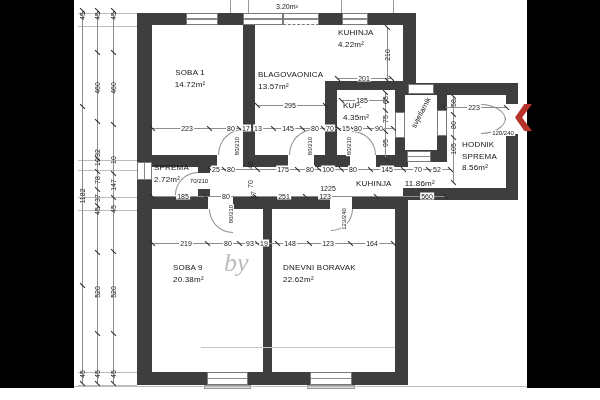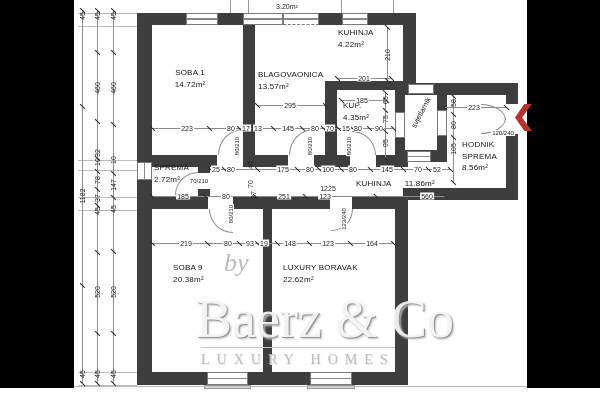--- a/index.html
+++ b/index.html
@@ -148,21 +148,21 @@
     <div class="rlab" style="left:462px;top:139px">
       <div class="nm">HODNIK</div>
       <div class="nm">SPREMA</div>
       <div class="nm">8.56m²</div>
     </div>
     <div class="rlab" style="left:173px;top:262px">
       <div class="nm">SOBA 9</div>
       <div class="nm">20.38m²</div>
     </div>
     <div class="rlab" style="left:283px;top:262px">
-      <div class="nm">LUXURY BORAVAK</div>
+      <div class="nm">DNEVNI BORAVAK</div>
       <div class="nm">22.62m²</div>
     </div>
     <div class="svjet">svjetlarnik</div>
 
     <div id="dims">
         <div class="dline" style="left: 152px; top: 128px; width: 241px; height: 1px;"></div>
         <div class="tick" style="left: 152px; top: 125px;"></div>
         <div class="tick" style="left: 393px; top: 125px;"></div>
         <div class="tick" style="left: 209px; top: 125px;"></div>
         <div class="tick" style="left: 238.5px; top: 125px;"></div>
@@ -319,20 +319,18 @@
         <div class="doorlab rot" style="left: 310px; top: 146px;">80/210</div>
         <div class="doorlab rot" style="left: 349px; top: 146px;">80/210</div>
         <div class="doorlab" style="left: 199px; top: 181px;">70/210</div>
         <div class="doorlab" style="left: 503px; top: 133px;">120/240</div>
         <div class="doorlab rot" style="left: 231px; top: 214px;">80/210</div>
         <div class="doorlab rot" style="left: 344px; top: 219px;">123/240</div>
       </div>
   </div>
 
   <div class="wm" id="wm-by">by</div>
-  <div class="wm" id="wm-brand">Baerz &amp; Co</div>
   <div class="wm" id="wm-line"></div>
-  <div class="wm" id="wm-tag">LUXURY HOMES</div>
 
   <div class="bar" style="left:0"></div>
   <div class="bar" style="left:527px;width:73px"></div>
   <div id="chevron" style="background:#b5332a;clip-path:polygon(100% 0,55% 0,0 50%,55% 100%,100% 100%,42% 50%)"></div>
 </div>
 
 </body></html>

